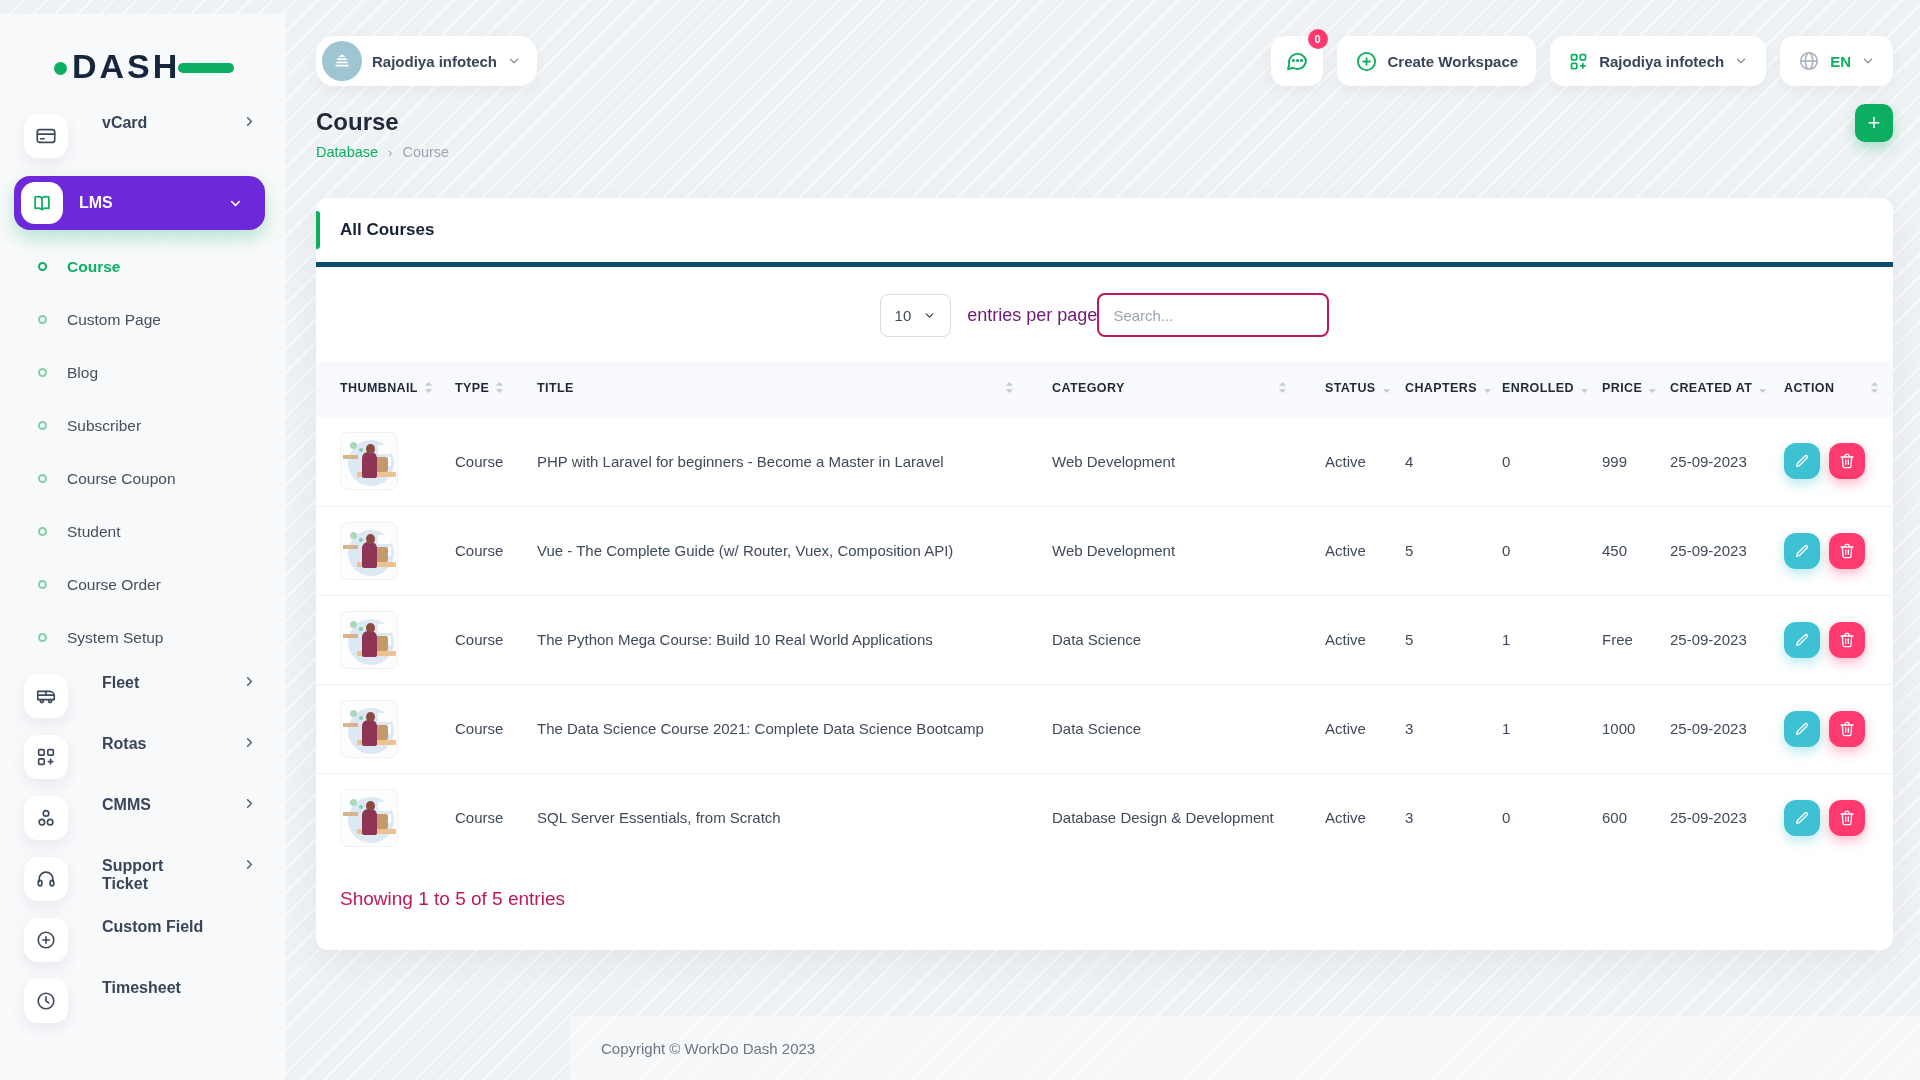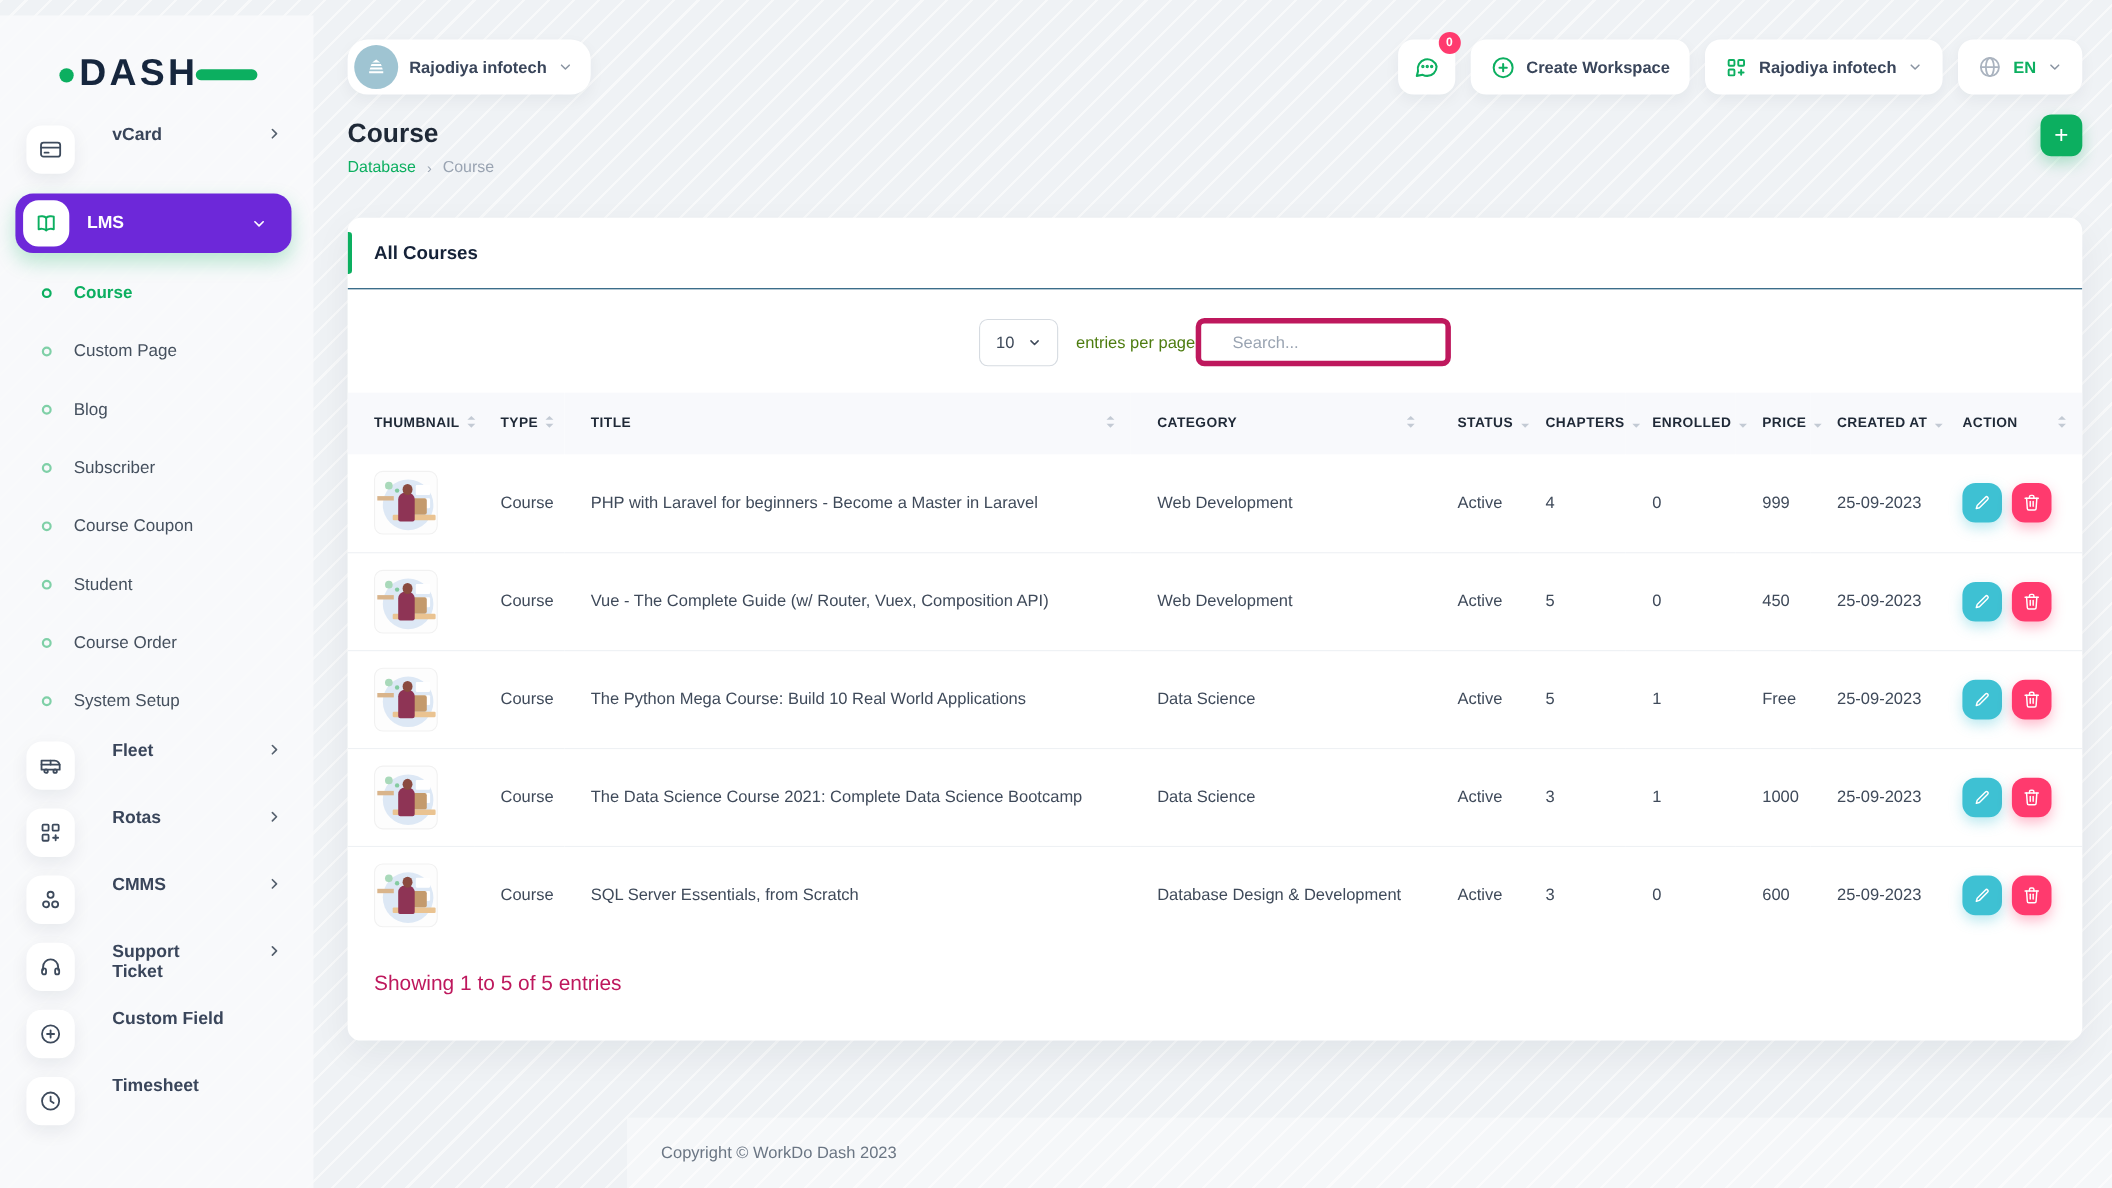--- a/index.html
+++ b/index.html
@@ -52,29 +52,29 @@
   .breadcrumb { display:flex; align-items:center; gap:10px; margin-top:8px; font-size:14.5px; }
   .bc-home { color:#0caf60; cursor:pointer; }
   .bc-sep { color:#9aa4b2; font-size:13px; }
   .bc-cur { color:#9aa4b2; }
   .add-btn { position:absolute; right:27px; top:18px; width:38px; height:38px; border-radius:10px;
     background:#0caf60; border:none; color:#fff; font-size:22px; line-height:1; cursor:pointer;
     display:flex; align-items:center; justify-content:center; box-shadow:0 6px 14px rgba(12,175,96,.3); }
   
   .card { margin:38px 27px 0 31px; background:#fff; border-radius:12px;
     box-shadow:0 12px 34px rgba(15,34,58,.06); position:relative; overflow:hidden; }
-  .card-header { position:relative; padding:22px 24px; border-bottom:1px solid #0c4a6e; }
+  .card-header { position:relative; padding:22px 24px; border-bottom:5px solid #0c4a6e; }
   .card-header::before { content:""; position:absolute; left:0; top:13px; bottom:13px; width:4px; background:#0caf60; border-radius:0 3px 3px 0; }
   .card-title { font-size:17px; font-weight:700; color:#152238; }
   .controls { display:flex; justify-content:center; align-items:center; padding:26px 24px 24px 24px; }
   .left-controls { display:flex; align-items:center; gap:16px; }
   .select-box { display:flex; align-items:center; gap:12px; border:1px solid #d6dbe1; border-radius:8px;
     height:43px; padding:0 14px; background:#fff; cursor:pointer; font-size:15px; color:#3f4a5a; }
-  .entries-label { font-size:15px; color:#4d7c0f; }
-  .search-input { width:232px; height:44px; border:5px solid #be185d; border-radius:8px; padding:0 29px;
+  .entries-label { font-size:18px; color:#701a75; }
+  .search-input { width:232px; height:44px; border:2px solid #be185d; border-radius:8px; padding:0 14px;
     font-size:15px; color:#3f4a5a; outline:none; font-family:"Liberation Sans", sans-serif; background:#fff; }
   .search-input::placeholder { color:#9aa4b2; }
   
   table { width:100%; border-collapse:collapse; table-layout:fixed; }
   thead tr { background:#f8f9fc; }
   th { text-align:left; font-size:12.5px; font-weight:700; color:#1f2937; letter-spacing:.4px;
     padding:20px 6px 20px 24px; cursor:pointer; white-space:nowrap; }
   .sort { display:inline-block; vertical-align:-2px; margin-left:6px; }
   td { padding:0 6px 0 24px; height:89px; border-top:1px solid #eef1f4; font-size:15px; color:#3f4a5a; vertical-align:middle; }
   tbody tr:first-child td { border-top:none; }

